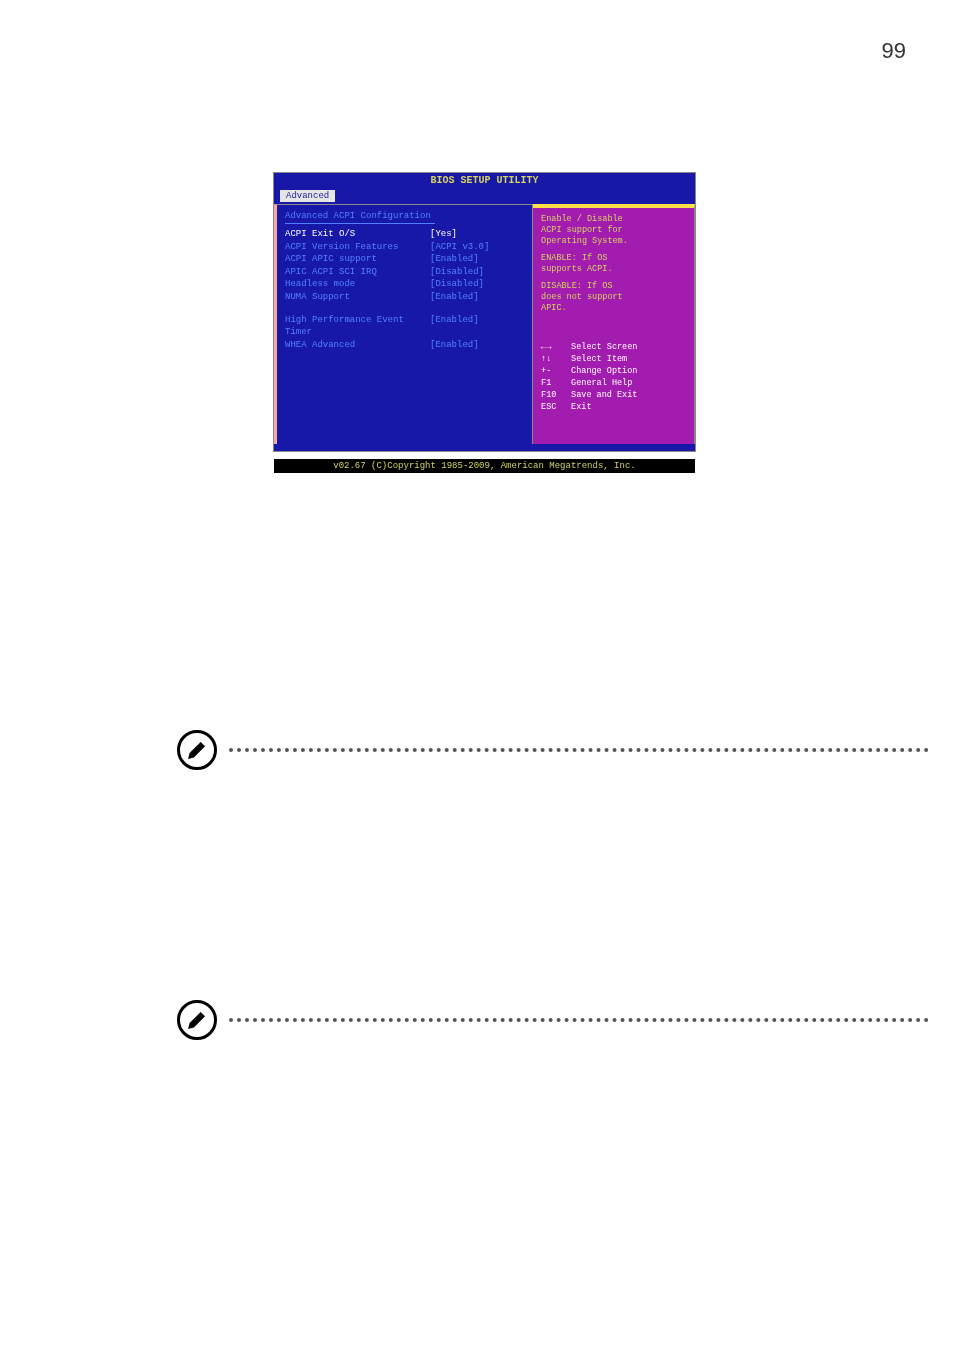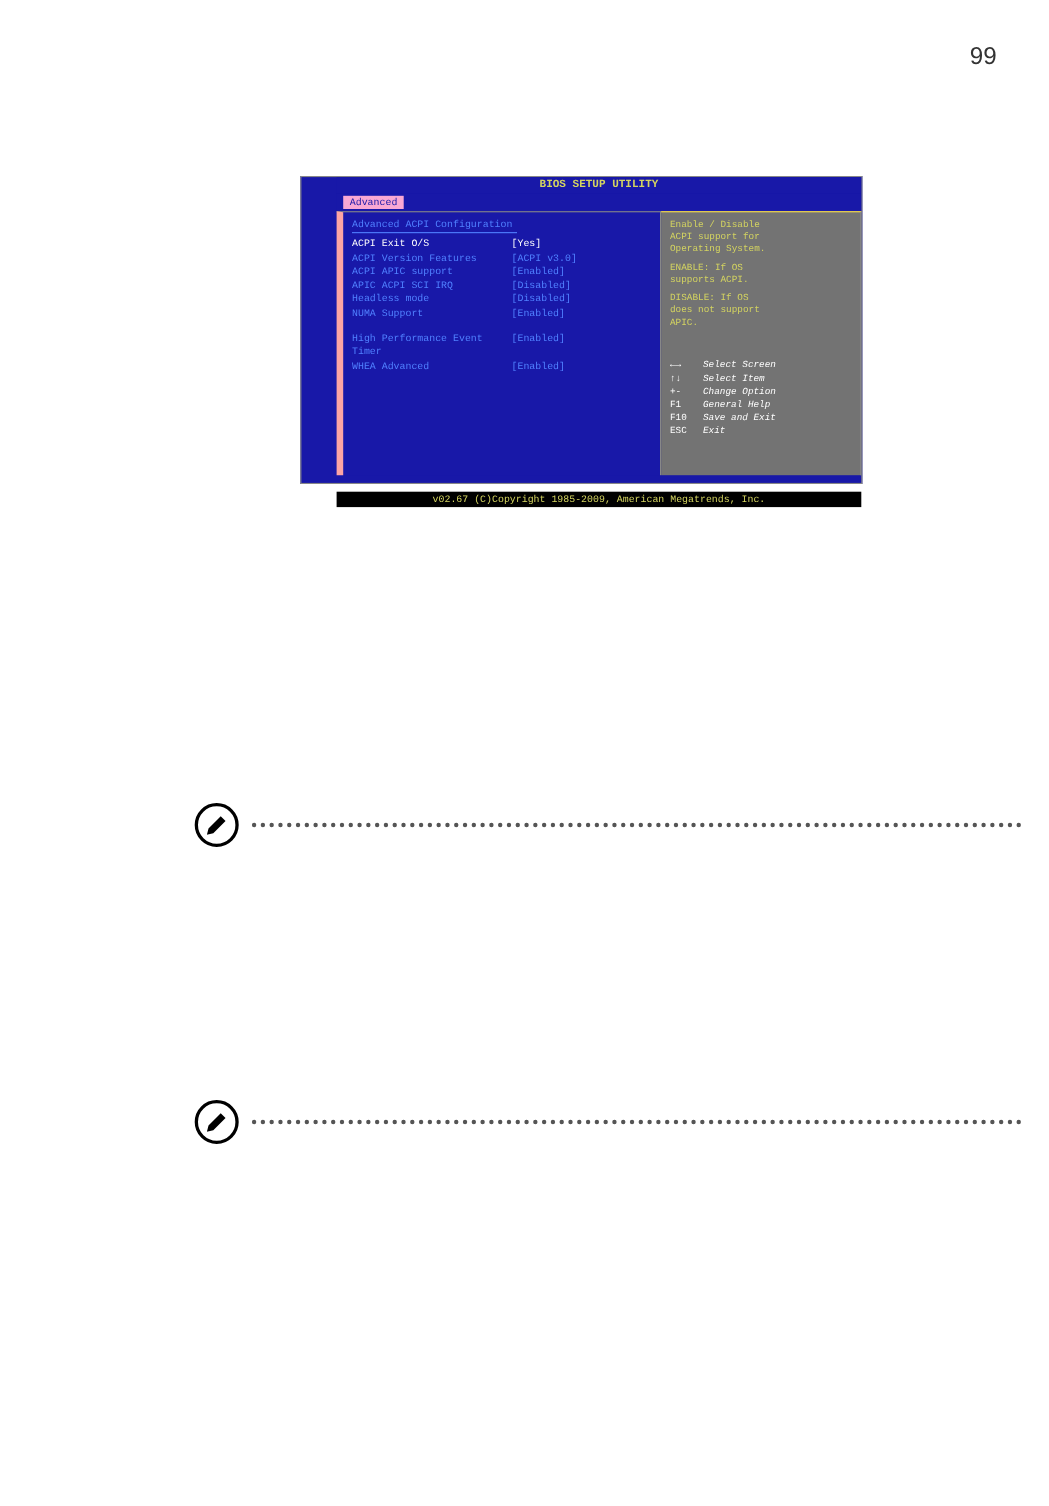--- a/index.html
+++ b/index.html
@@ -16,67 +16,66 @@
     }
     .page-number {
       position: absolute;
       top: 38px;
       right: 48px;
       font-size: 22px;
       color: #333;
     }
     .bios-screenshot {
       position: absolute;
-      top: 160px;
+      top: 172px;
       left: 273px;
-      width: 511px;
+      width: 423px;
       height: 280px;
       background: #1818a8;
       border: 1px solid #888;
       font-family: 'Courier New', monospace;
       font-size: 9px;
       color: #fff;
-      padding-left: 32px;
     }
     .bios-header {
       background: #1818a8;
       color: #d4d460;
       text-align: center;
       font-weight: bold;
       padding: 2px 0;
       font-size: 10px;
     }
     .bios-tab-bar {
       background: #1818a8;
       padding: 2px 6px;
     }
     .bios-tab {
-      background: #f9a8d4;
+      background: #e5e5e5;
       color: #1818a8;
       padding: 1px 6px;
       display: inline-block;
       font-size: 9px;
     }
     .bios-body {
       display: flex;
       height: 240px;
     }
     .bios-left {
       flex: 1.65;
       background: #1818a8;
       padding: 6px 8px;
       border-right: 1px solid #888;
       border-top: 1px solid #888;
-      border-left: 6px solid #fca5a5;
+      border-left: 3px solid #fca5a5;
     }
     .bios-right {
       flex: 1;
-      background: #737373;
+      background: #a21caf;
       padding: 6px 8px;
-      border-top: 1px solid #fde047;
+      border-top: 4px solid #fde047;
       border-right: 1px solid #888;
     }
     .bios-section-title {
       color: #5080ff;
       margin-bottom: 2px;
     }
     .bios-divider {
       border-top: 1px solid #5080ff;
       margin-bottom: 4px;
       width: 150px;
@@ -110,21 +109,20 @@
       color: #fff;
       font-size: 8.5px;
       line-height: 1.4;
     }
     .bios-nav-key {
       width: 30px;
       color: #fff;
     }
     .bios-nav-desc {
       color: #fff;
-      font-style: italic;
     }
     .bios-footer {
       background: #000;
       color: #d4d460;
       text-align: center;
       font-size: 9px;
       padding: 2px 0;
       margin-top: 15px;
     }
     .note-section {

